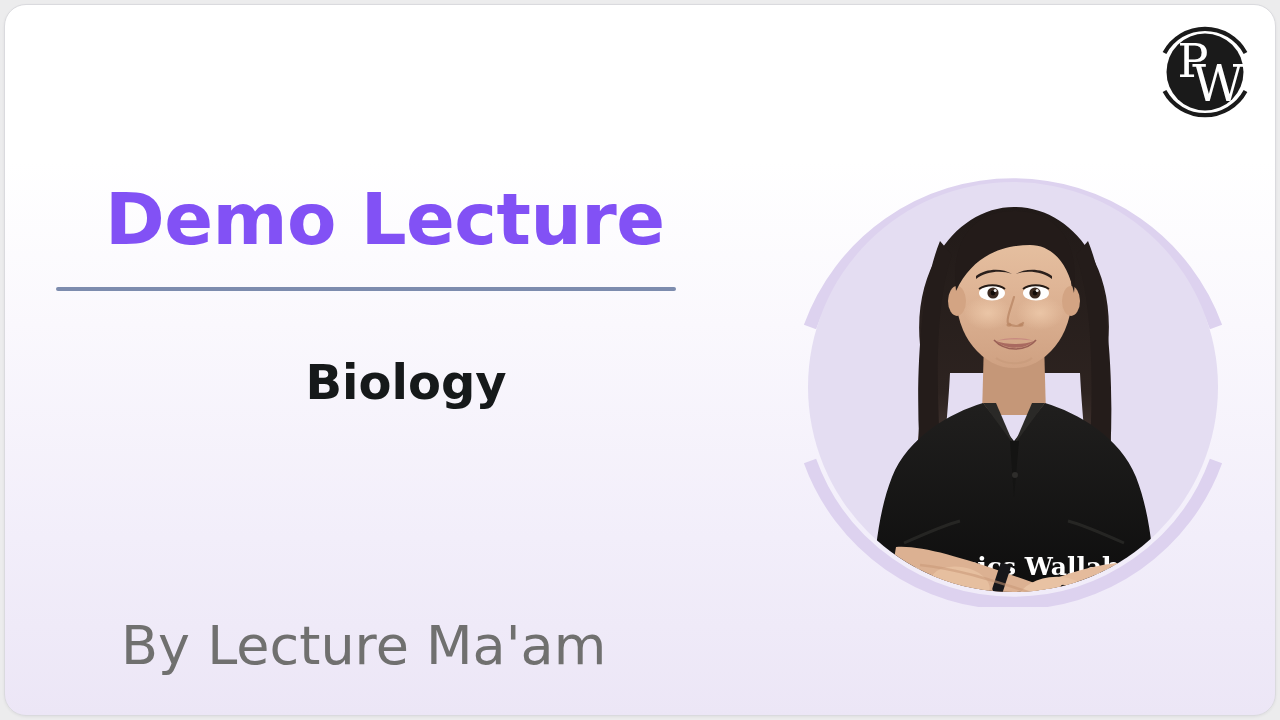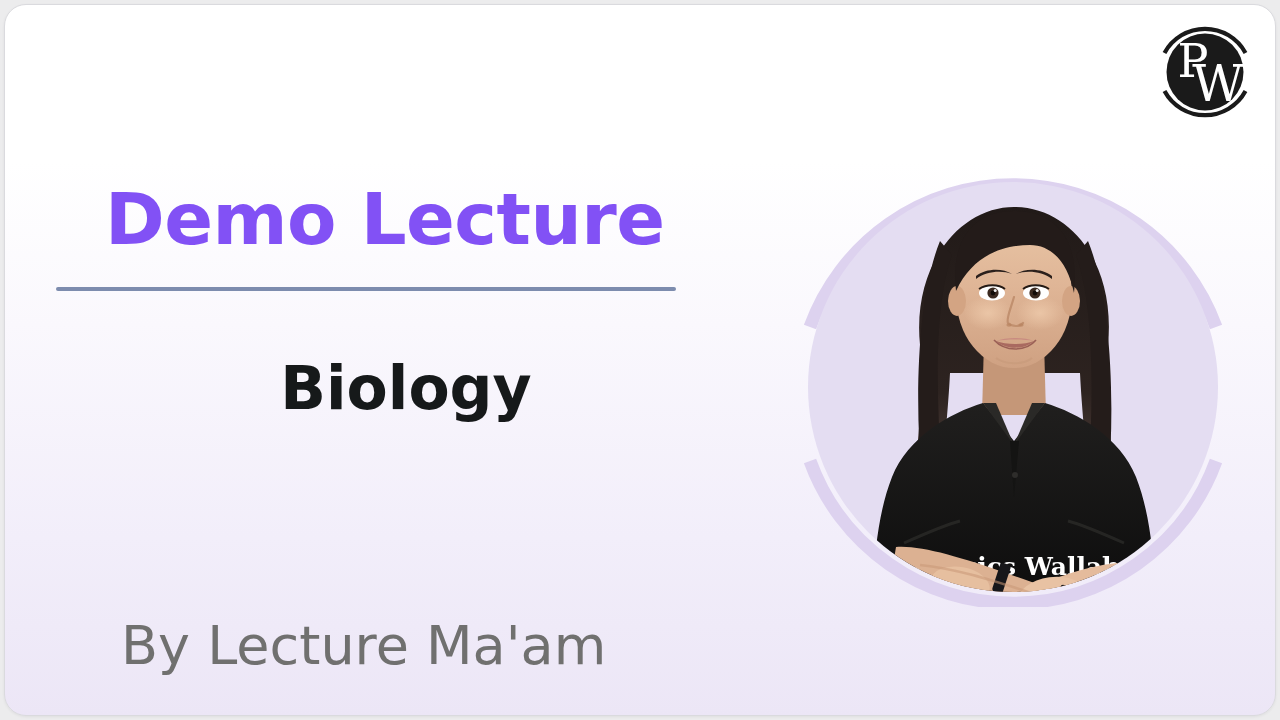--- a/index.html
+++ b/index.html
@@ -58,21 +58,21 @@
     background: #7d8cae;
     border-radius: 2px;
   }
 
   .subject {
     position: absolute;
     left: 51px;
     top: 352px;
     width: 700px;
     text-align: center;
-    font-size: 60px;
+    font-size: 48px;
     font-weight: 700;
     color: #16191a;
     line-height: 1.05;
     white-space: nowrap;
   }
 
   .byline {
     position: absolute;
     left: 116px;
     top: 613px;

